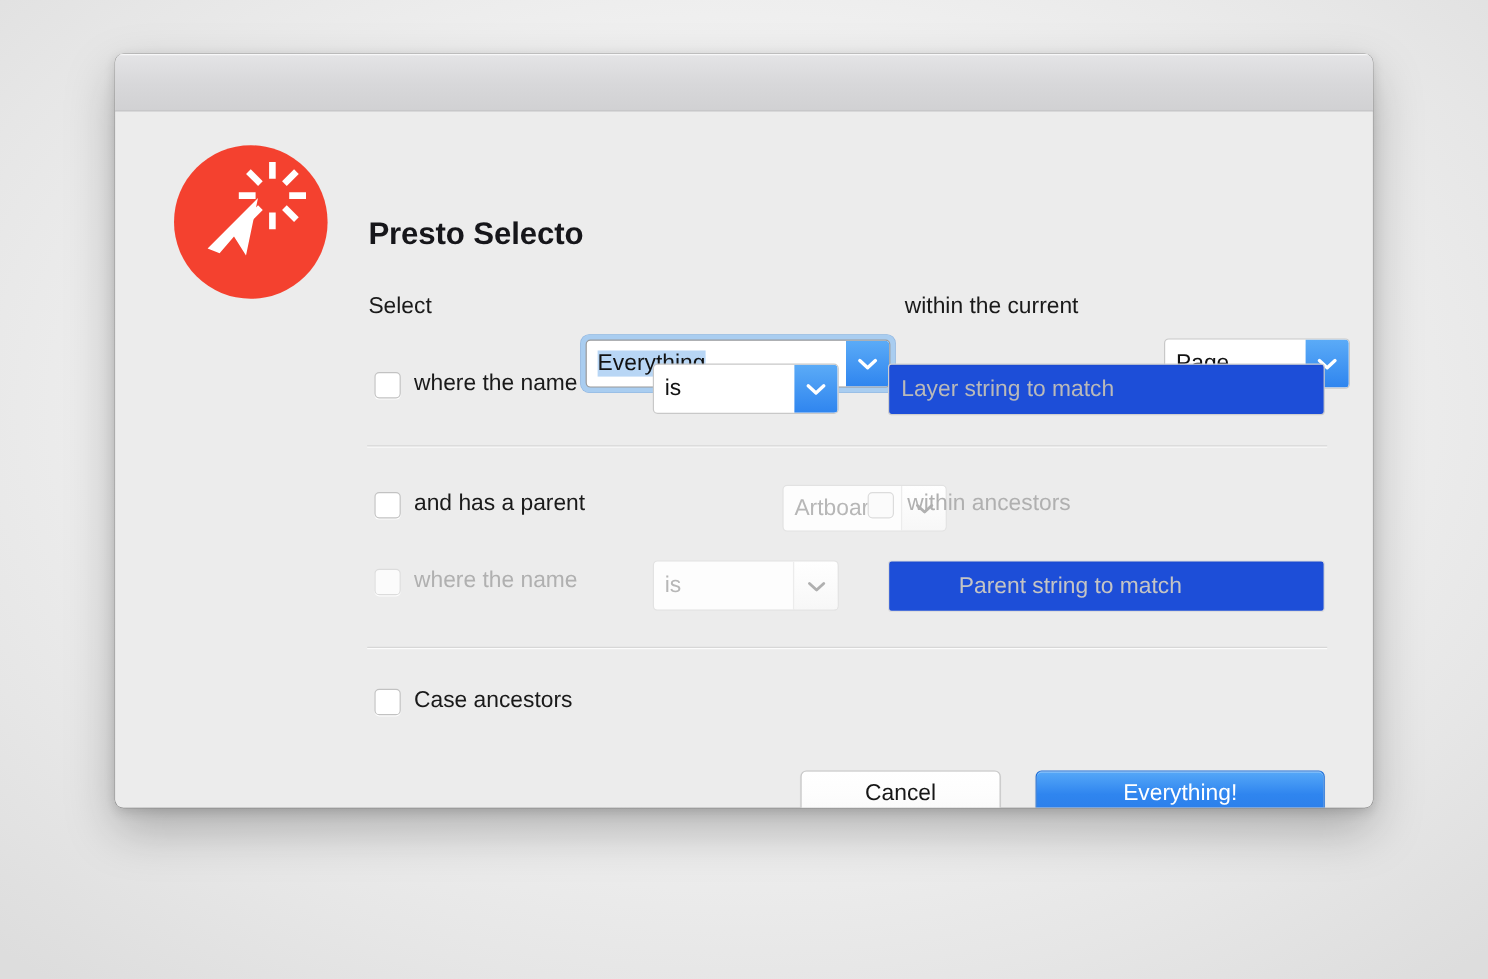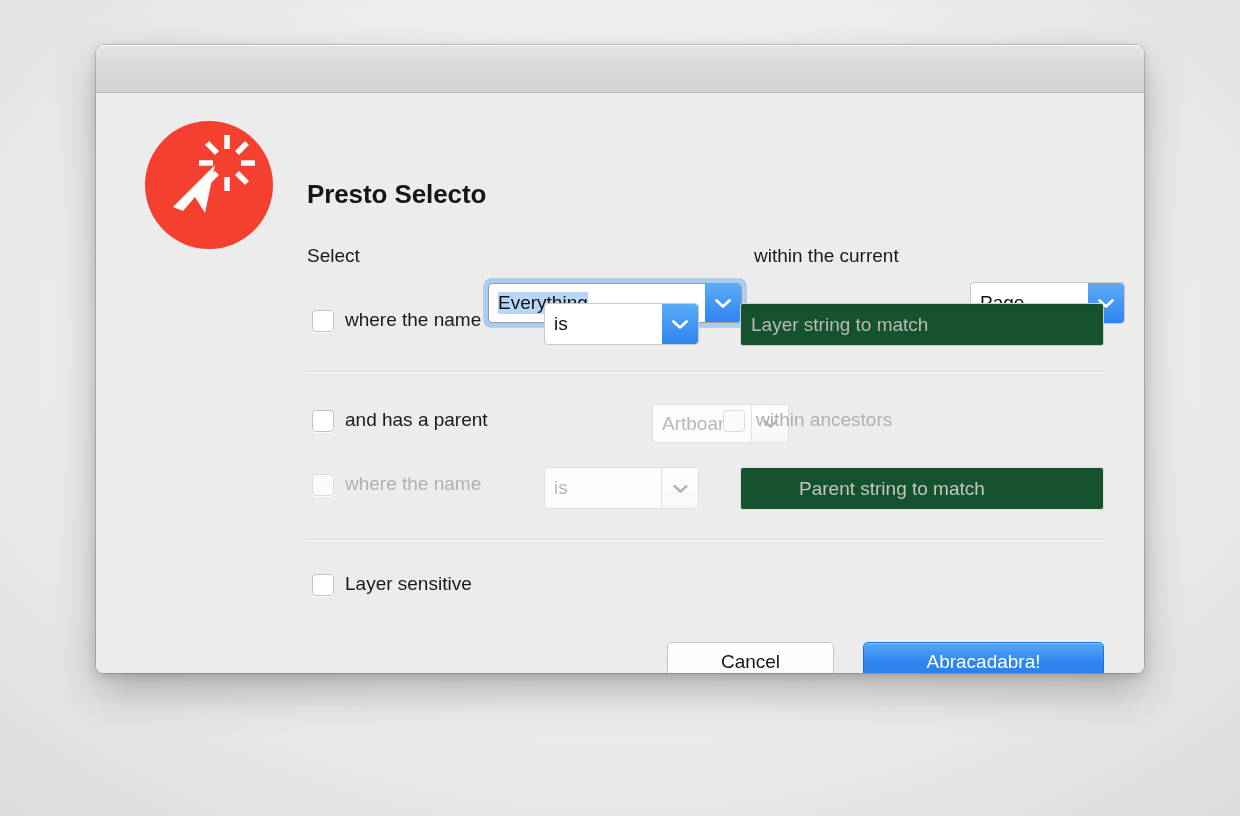--- a/index.html
+++ b/index.html
@@ -161,21 +161,21 @@
     top: 4px;
     width: 254px;
     height: 40px;
     border-color: #9a9a9a;
   }
 
   
   .textfield {
     position: absolute;
     box-sizing: border-box;
-    background: #14532d;
+    background: #1d4ed8;
     border: 1px solid #cfcfcf;
     border-radius: 3px;
     display: flex;
     align-items: center;
     box-shadow: inset 0 1px 1px rgba(0,0,0,0.04);
   }
   .textfield .ph {
     padding-left: 10px;
     font-size: 19px;
     color: #b9b9b9;
@@ -321,26 +321,26 @@
         </span>
       </div>
 
       <div class="textfield dim" style="left:644px;top:374px;width:364px;height:43px;">
         <span class="ph">Parent string to match</span>
       </div>
 
       <div class="sep" style="left:210px;top:446px;width:800px;"></div>
 
       <div class="cbox abs" style="left:216px;top:481px;"></div>
-      <span class="abs row-label" style="left:249px;top:480px;">Layer sensitive</span>
+      <span class="abs row-label" style="left:249px;top:480px;">Case ancestors</span>
 
 
       <div class="btn plain" style="left:571px;top:549px;width:167px;">
         <span>Cancel</span>
       </div>
 
       <div class="btn primary" style="left:767px;top:549px;width:241px;">
-        <span>Abracadabra!</span>
+        <span>Everything!</span>
       </div>
 
     </div>
   </div>
 </div>
 
 </body></html>

